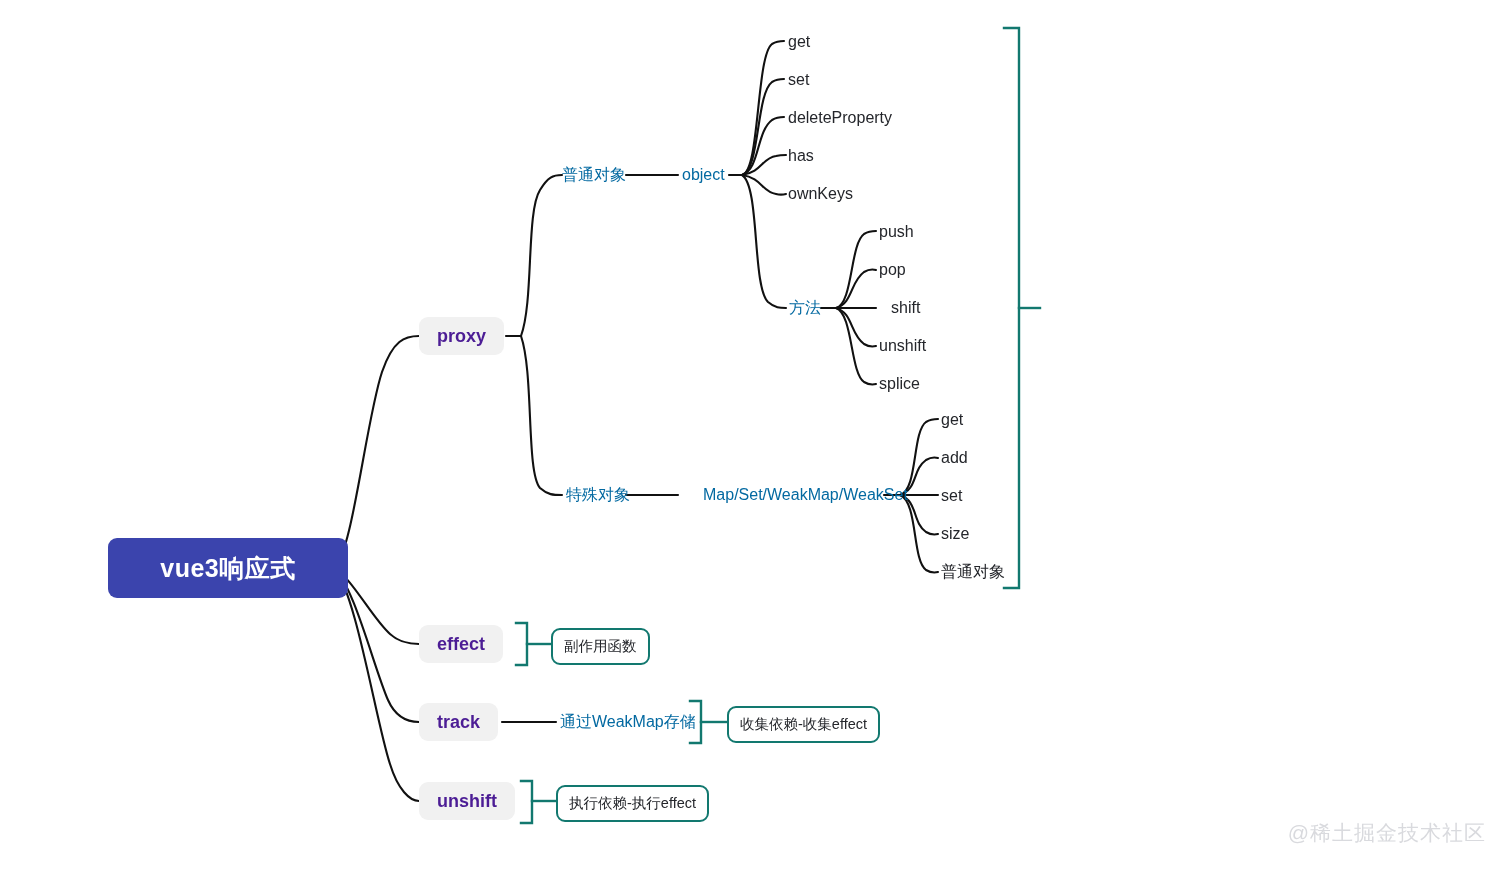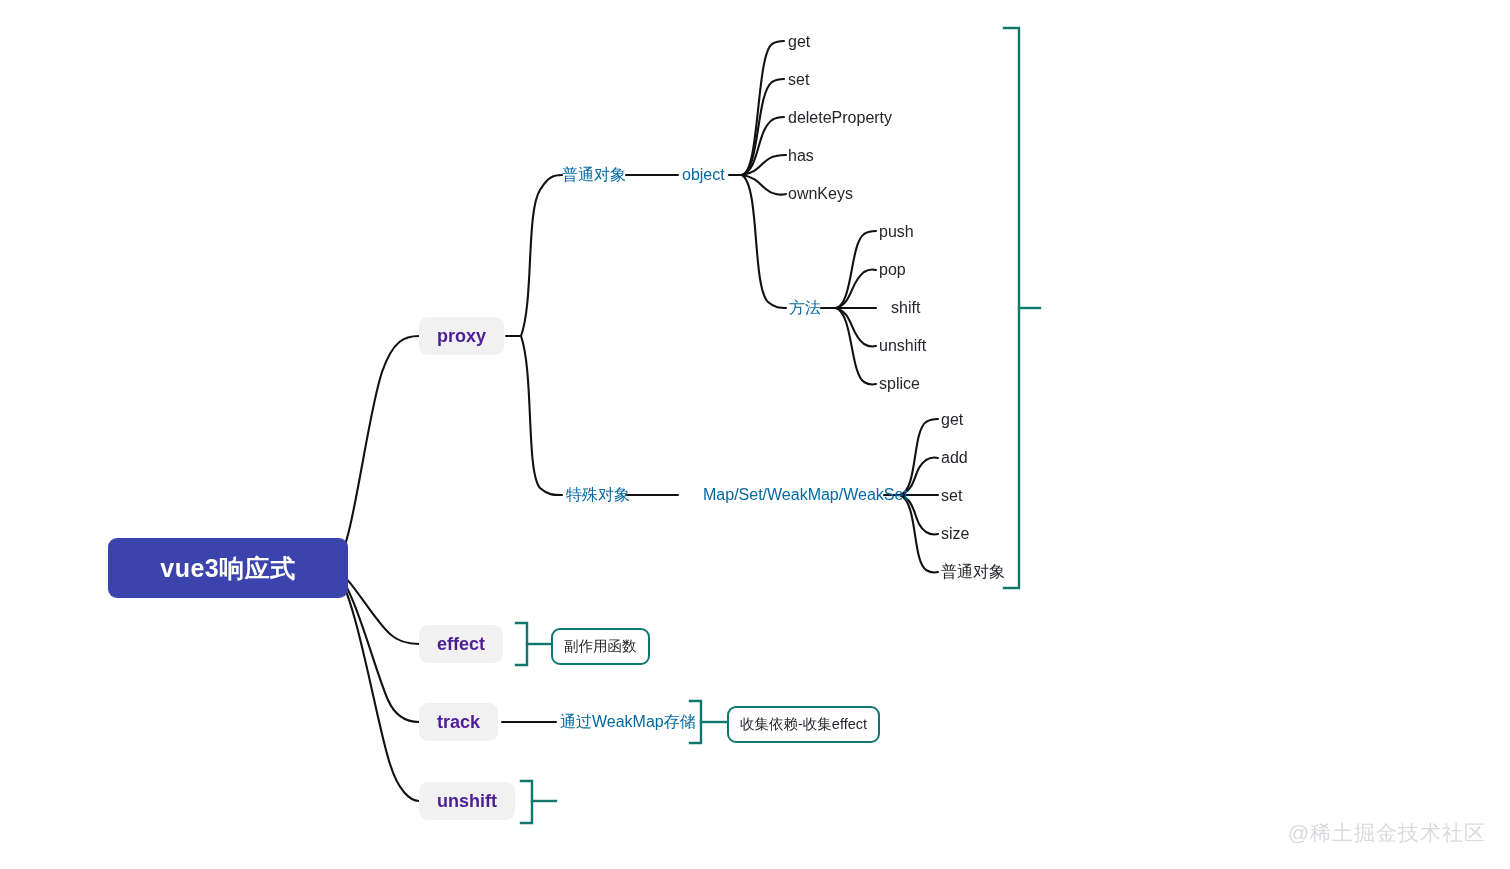--- a/index.html
+++ b/index.html
@@ -186,16 +186,17 @@
   <div class="node leaf-node" style="left:941px;top:524px;">size</div>
   <div class="node leaf-node" style="left:941px;top:562px;">普通对象</div>
 
   <div class="node plain-node" style="left:560px;top:712px;">通过WeakMap存储</div>
 
 
   <div class="node callout" style="left:551px;top:628px;">副作用函数</div>
 
   <div class="node callout" style="left:727px;top:706px;">收集依赖-收集effect</div>
 
+  <div class="node callout" style="left:556px;top:785px;">执行依赖-执行effect</div>
 
   <div class="watermark">@稀土掘金技术社区</div>
 
 </div>
 
 </body></html>

